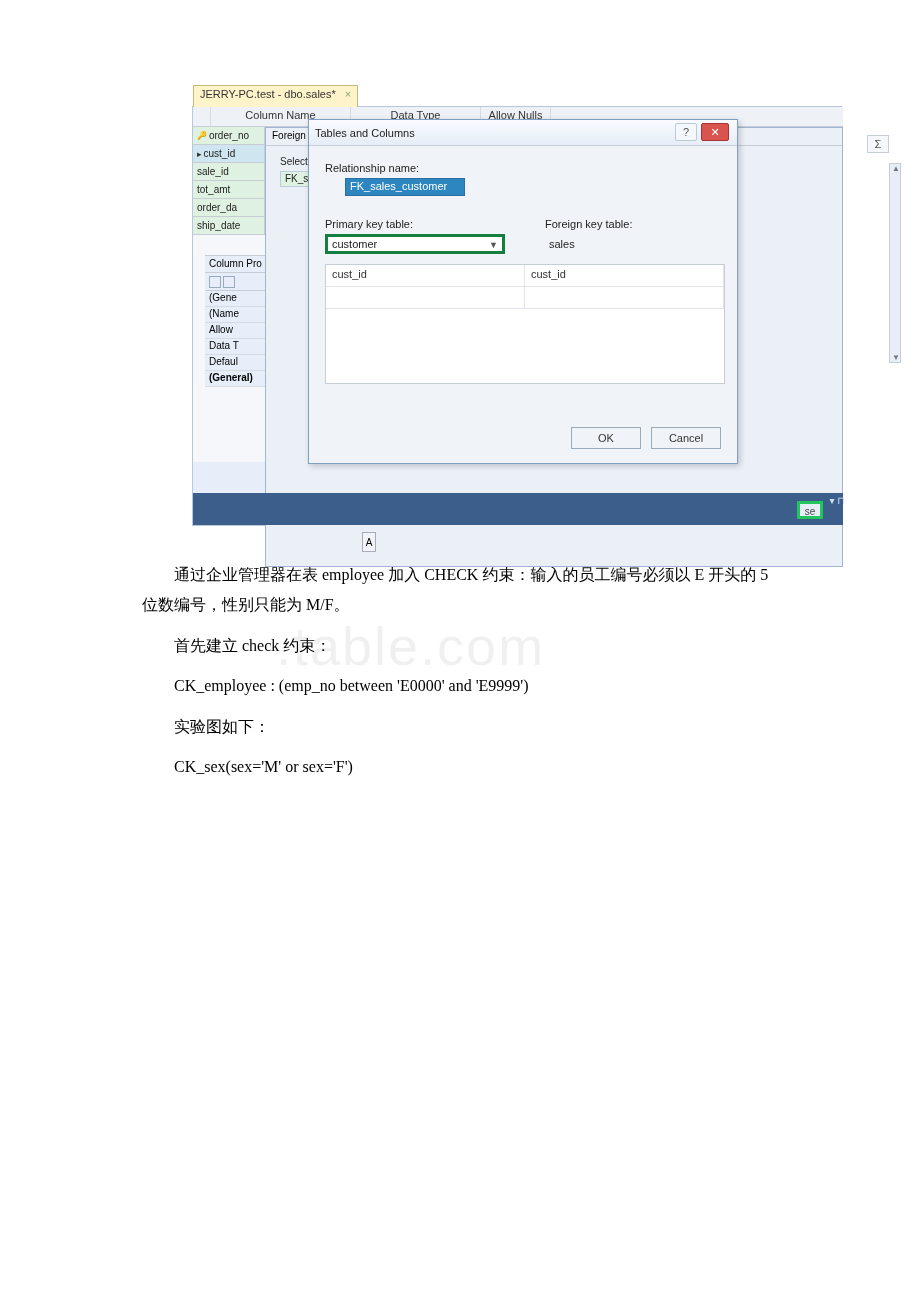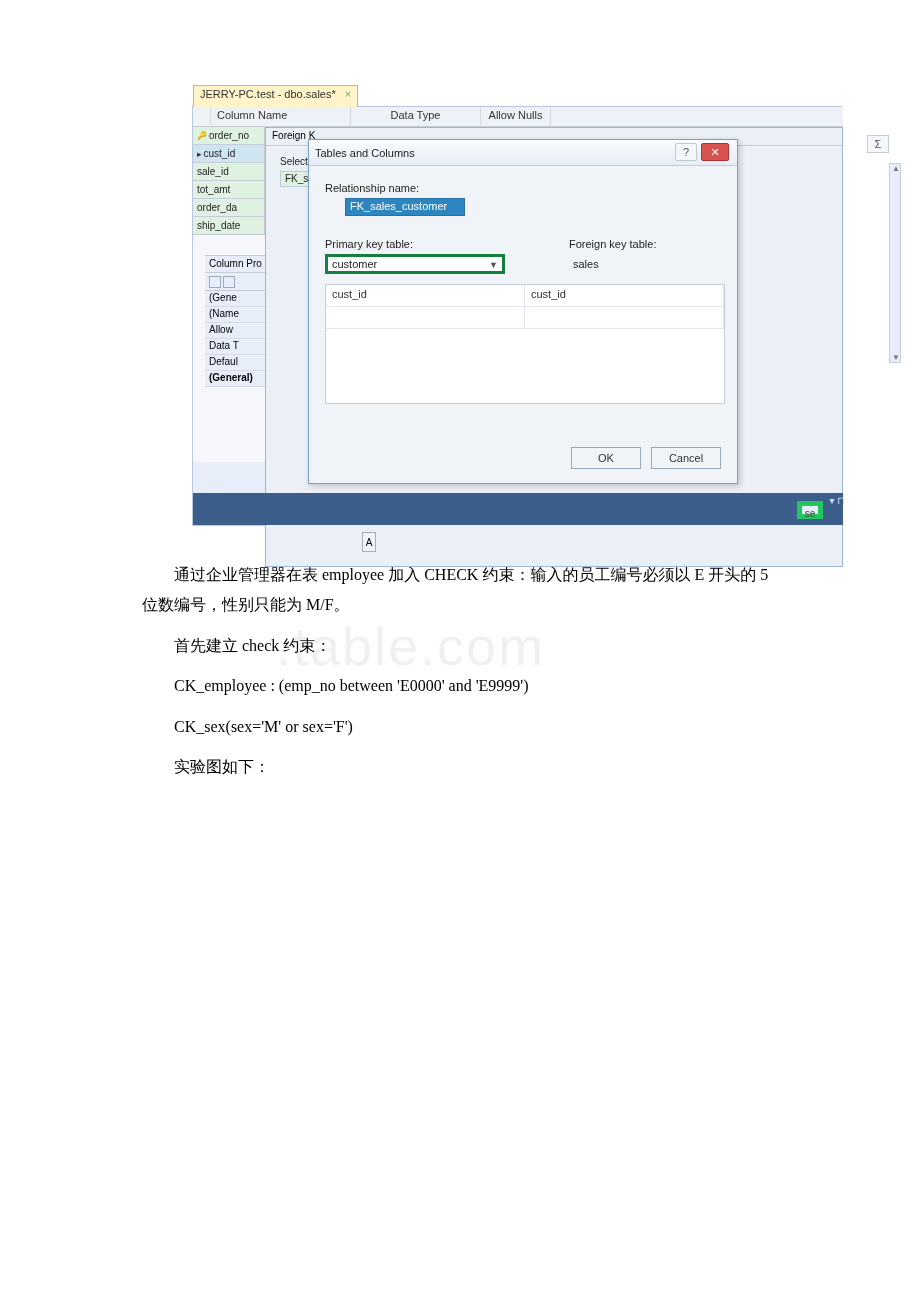--- a/index.html
+++ b/index.html
@@ -6,21 +6,21 @@
   body { font-family: "Microsoft YaHei", "SimSun", Arial, sans-serif; font-size: 14px; background: #fff; color: #000; }
   .page { width: 848px; min-height: 1302px; margin: 0 auto; padding: 16px; position: relative; }
   .screenshot-wrap { padding: 90px 0 0 140px; }
   .screenshot { width: 650px; height: 420px; position: relative; background: #e7eef9; border: 1px solid #b8c7dc; }
   .tab-strip { position: absolute; top: -22px; left: 0; height: 22px; background: #fff4c9; border: 1px solid #c9b97a; padding: 2px 6px; font-size: 11px; color: #333; border-bottom: none; }
   .tab-strip .x { margin-left: 6px; color: #7a6; }
   .grid-area { position: absolute; top: 0; left: 0; width: 650px; height: 355px; background: #f5f7fa; }
   .grid-header { display: flex; background: #eef2f6; height: 20px; border-bottom: 1px solid #c6cdd5; font-size: 11px; color: #333; }
   .gh-cell { border-right: 1px solid #d6dbe2; padding: 2px 6px; }
   .gh1 { width: 18px; }
-  .gh2 { width: 140px; }
+  .gh2 { width: 140px; text-align: center; }
   .gh3 { width: 130px; text-align: center; }
   .gh4 { width: 70px; text-align: center; }
   .row-block { position: absolute; left: 0; top: 20px; width: 72px; }
   .row-cell { height: 18px; border-bottom: 1px solid #c6cdd5; background: #dff1e0; font-size: 10px; padding: 2px 4px; color: #222; border-right: 1px solid #c6cdd5; display: flex; align-items: center; }
   .row-cell.sel { background: #cfe5ef; }
   .row-cell.key::before { content: "🔑"; font-size: 8px; margin-right: 2px; }
   .row-cell.arrow::before { content: "▸"; font-size: 9px; margin-right: 2px; color: #333; }
   .col-props { position: absolute; left: 12px; top: 148px; width: 72px; }
   .cp-head { height: 18px; background: #e7eef9; font-size: 10px; padding: 2px 4px; border-top: 1px solid #c6cdd5; border-bottom: 1px solid #c6cdd5; }
   .cp-tools { height: 18px; background: #e7eef9; display: flex; align-items: center; gap: 2px; padding: 2px 4px; border-bottom: 1px solid #c6cdd5; }
@@ -29,43 +29,43 @@
   .cp-strong { font-weight: bold; }
   .fk-panel { position: absolute; left: 72px; top: 20px; width: 578px; height: 440px; background: #ebf0f7; border: 1px solid #9fb5d1; }
   .fk-head { height: 18px; font-size: 10px; padding: 2px 6px; border-bottom: 1px solid #c6cdd5; background: #ebf0f7; }
   .fk-body { padding: 6px; }
   .fk-label { font-size: 10px; color: #222; margin: 4px 0 2px 8px; }
   .fk-row { display: flex; gap: 6px; padding: 2px 8px; }
   .fk-cell { height: 16px; background: #dff1e0; border: 1px solid #bcd; font-size: 10px; padding: 1px 4px; color: #222; }
   .fk-btns { position: absolute; left: 96px; bottom: 14px; }
   .fk-btn { height: 20px; width: 14px; background: #f0f3f7; border: 1px solid #aab; font-size: 10px; display: inline-flex; align-items: center; justify-content: center; }
   
-  .modal { position: absolute; left: 115px; top: 32px; width: 430px; height: 345px; background: #f0f3f7; border: 1px solid #7ea0c4; box-shadow: 2px 2px 6px rgba(0,0,0,.2); }
+  .modal { position: absolute; left: 115px; top: 12px; width: 430px; height: 345px; background: #f0f3f7; border: 1px solid #7ea0c4; box-shadow: 2px 2px 6px rgba(0,0,0,.2); }
   .modal-title { height: 26px; background: linear-gradient(#f9fbfe,#e6edf7); border-bottom: 1px solid #c6cdd5; display: flex; align-items: center; padding: 0 6px; font-size: 11px; color: #222; position: relative; }
   .modal-title .qmark { position: absolute; right: 40px; top: 3px; width: 22px; height: 18px; border: 1px solid #bcc; background: #f4f7fb; text-align: center; font-size: 11px; line-height: 16px; color: #555; border-radius: 2px; }
   .modal-title .xbtn { position: absolute; right: 8px; top: 3px; width: 28px; height: 18px; background: #d9534f; color: #fff; text-align: center; font-size: 11px; line-height: 16px; border-radius: 2px; border: 1px solid #a33; }
   .modal-body { padding: 10px 16px; font-size: 11px; color: #222; }
   .m-label { margin: 6px 0 4px; }
   .m-input { width: 120px; height: 18px; background: #2e86c1; color: #fff; border: 1px solid #2b6fa3; padding: 1px 4px; font-size: 11px; margin-left: 20px; }
-  .m-cols { display: flex; gap: 64px; margin-top: 16px; }
+  .m-cols { display: flex; gap: 40px; margin-top: 16px; }
   .m-col { flex: 1; }
   .m-select { width: 180px; height: 20px; background: #fff; border: 3px solid #15803d; font-size: 11px; padding: 1px 4px; display: flex; align-items: flex-end; justify-content: space-between; }
   .m-select .arrow { color: #555; font-size: 9px; }
   .m-fixed { width: 180px; height: 20px; font-size: 11px; padding: 1px 4px; display: flex; align-items: center; }
   .m-grid { margin-top: 10px; width: 400px; height: 120px; background: #fff; border: 1px solid #c6cdd5; }
   .m-grid-row { display: flex; height: 22px; border-bottom: 1px solid #e2e6ec; }
   .m-grid-cell { width: 50%; padding: 3px 6px; font-size: 11px; color: #333; border-right: 1px solid #e2e6ec; }
   .m-buttons { position: absolute; right: 16px; bottom: 14px; display: flex; gap: 10px; }
   .m-btn { width: 70px; height: 22px; background: #f0f3f7; border: 1px solid #9ab; font-size: 11px; color: #333; display: flex; align-items: center; justify-content: center; }
   .sigma { position: absolute; right: -48px; top: 28px; width: 22px; height: 18px; border: 1px solid #c6cdd5; background: #f4f7fb; font-size: 11px; text-align: center; line-height: 16px; color: #555; }
   .scroll-up { position: absolute; right: -60px; top: 56px; width: 12px; height: 200px; background: #e7eef9; border: 1px solid #c6cdd5; }
   .scroll-up::before { content: "▲"; position: absolute; top: 0; left: 0; width: 12px; font-size: 8px; text-align: center; color: #777; }
   .scroll-up::after { content: "▼"; position: absolute; bottom: 0; left: 0; width: 12px; font-size: 8px; text-align: center; color: #777; }
   .bottom-bar { position: absolute; left: 0; bottom: 0; width: 650px; height: 32px; background: #3b5e8a; }
-  .bottom-bar .se { position: absolute; right: 20px; bottom: 6px; width: 26px; height: 18px; background: #e7eef9; border: 5px solid #22c55e; font-size: 10px; text-align: center; line-height: 16px; color: #444; }
+  .bottom-bar .se { position: absolute; right: 20px; bottom: 6px; width: 26px; height: 18px; background: #e7eef9; border: 3px solid #22c55e; font-size: 10px; text-align: center; line-height: 16px; color: #444; }
   .bottom-bar .pin { position: absolute; right: -2px; top: 2px; color: #cfe0f4; font-size: 10px; }
   
   .doc-text { padding: 24px 90px 0 90px; font-size: 16px; line-height: 1.9; color: #000; font-family: "SimSun", serif; }
   .doc-text p { margin: 10px 0; text-indent: 2em; }
   .doc-text p.noindent { text-indent: 0; }
   .watermark { position: absolute; left: 240px; top: 615px; font-size: 54px; color: rgba(0,0,0,0.06); font-family: Arial, sans-serif; letter-spacing: 2px; pointer-events: none; user-select: none; }
 </style>
 </head>
 <body>
 
@@ -165,16 +165,16 @@
       </div>
     </div>
   </div>
 
   <div class="watermark">.table.com</div>
 
   <div class="doc-text">
     <p>通过企业管理器在表 employee 加入 CHECK 约束：输入的员工编号必须以 E 开头的 5 位数编号，性别只能为 M/F。</p>
     <p>首先建立 check 约束：</p>
     <p>CK_employee : (emp_no between 'E0000' and 'E9999')</p>
+    <p>实验图如下：</p>
     <p>CK_sex(sex='M' or sex='F')</p>
-    <p>实验图如下：</p>
   </div>
 </div>
 
 </body></html>

